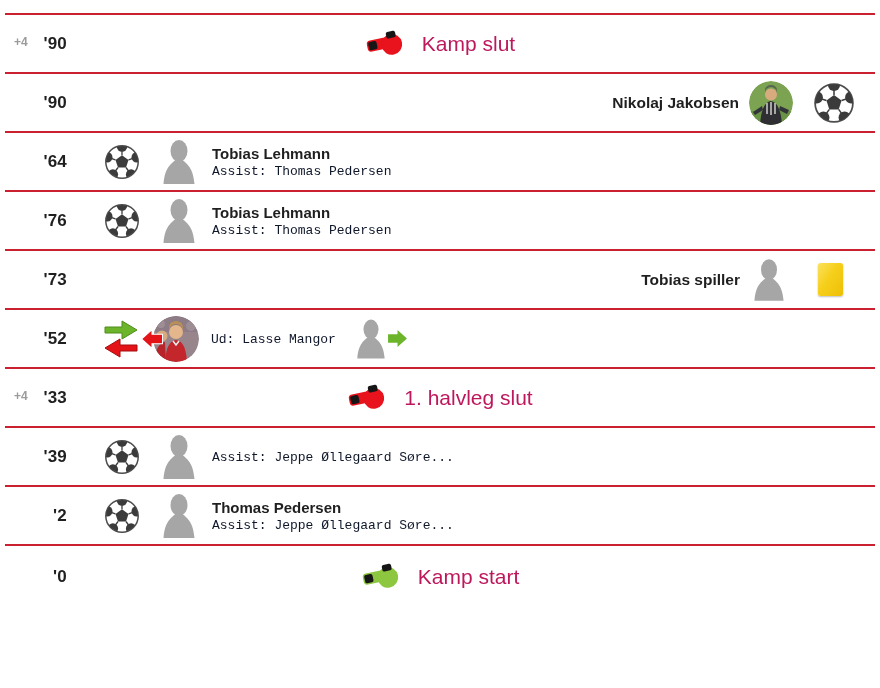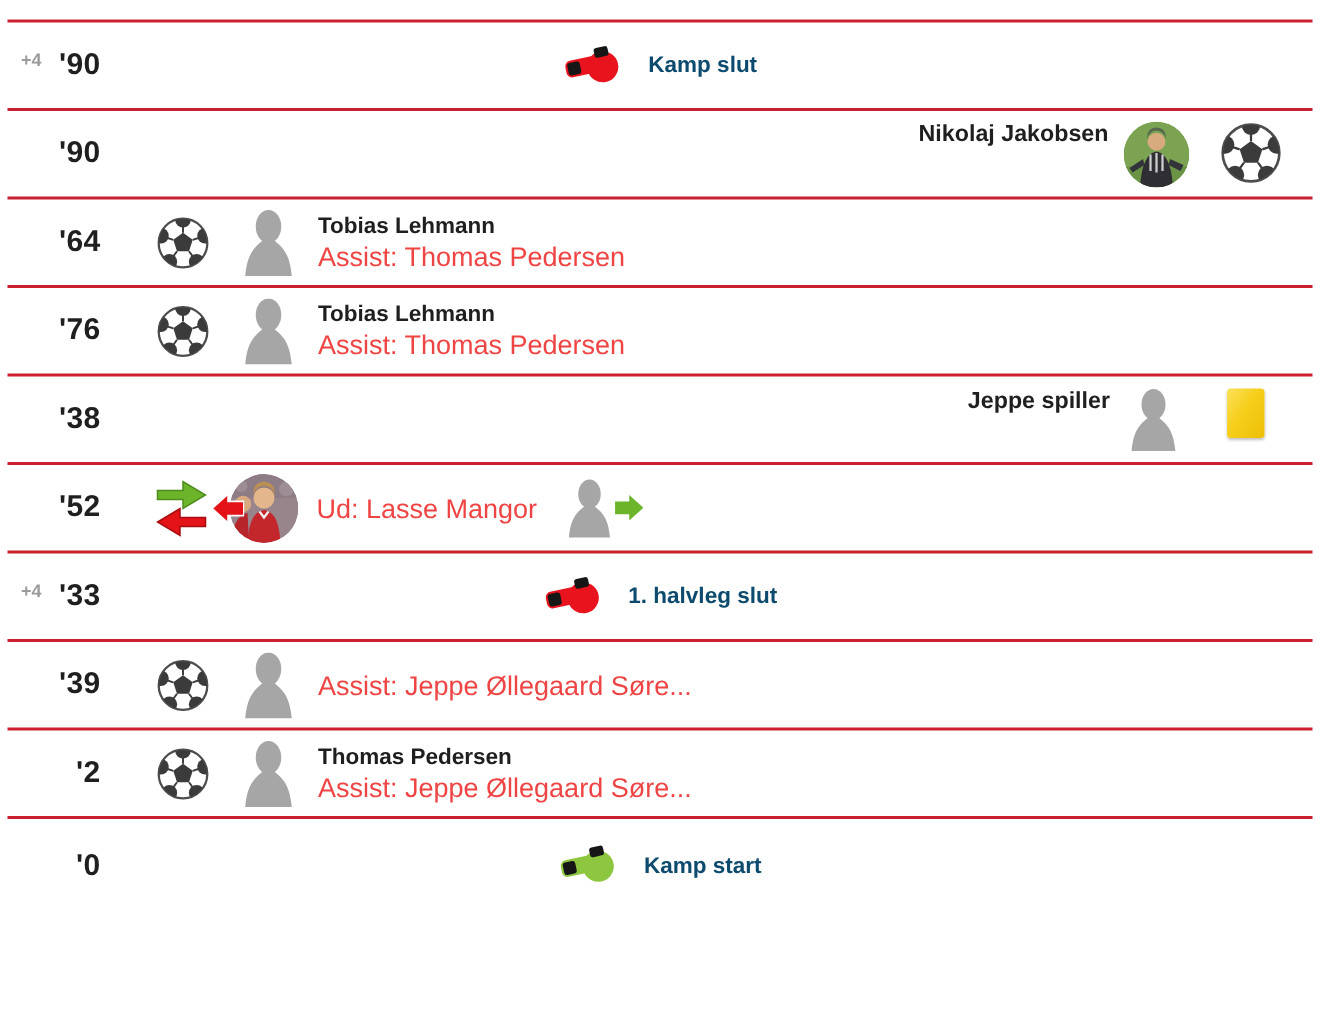--- a/index.html
+++ b/index.html
@@ -3,37 +3,37 @@
 <meta charset="utf-8">
 <style>
   * { margin:0; padding:0; box-sizing:border-box; }
   html,body { background:#fff; }
   body { font-family:"Liberation Sans","DejaVu Sans",sans-serif; color:#1f1f1f; }
   .timeline { width:880px; height:688px; padding-top:13px; background:#fff; overflow:hidden; }
   .row { height:59px; margin:0 5px; border-top:2px solid #cb2030; display:flex; align-items:center; position:relative; }
   .row-last { height:64px; }
 
   .minute-col { width:62px; flex:none; text-align:right; position:relative; }
-  .minute { font-size:20px; font-weight:bold; color:#1f1f1f; letter-spacing:.2px; }
+  .minute { font-size:17px; font-weight:bold; color:#1f1f1f; letter-spacing:.2px; }
   .extra { position:absolute; left:9px; top:1px; font-size:12px; font-weight:600; color:#9b9b9b; }
 
   
   .event-center { position:absolute; left:0; right:0; top:0; bottom:0;
                   display:flex; align-items:center; justify-content:center; gap:17px; }
-  .event-label { font-size:15px; font-weight:bold; color:#0c4a6e; }
+  .event-label { font-size:21px; font-weight:normal; color:#be185d; }
 
   
   .icon-ball { width:36px; height:36px; margin-left:37px; flex:none; }
   .icon-person { width:34px; height:44px; margin-left:22px; flex:none; color:#a6a6a6; }
   .nameblock { margin-left:16px; }
   .pname { font-size:15px; font-weight:bold; color:#1f1f1f; }
-  .assist { font-size:18px; color:#ef4444; margin-top:2px; }
+  .assist { font-size:13px; color:#0f172a; margin-top:2px;font-family:Liberation Mono, monospace; }
 
   
-  .event-right { margin-left:auto; display:flex; }
+  .event-right { margin-left:auto; display:flex; align-items:center; }
   .event-right .pname { font-size:15.5px; }
   .avatar { border-radius:50%; overflow:hidden; flex:none; }
   .avatar-44 { width:44px; height:44px; margin-left:10px; }
   .icon-ball-right { width:42px; height:42px; margin-left:20px; flex:none; }
   .pad-r-20 { padding-right:20px; }
   .pad-r-32 { padding-right:32px; }
   .icon-person-sm { width:32px; height:42px; margin-left:13px; flex:none; color:#a6a6a6; }
   .card-yellow { width:25px; height:33px; margin-left:33px; border-radius:2.5px; flex:none;
                  background:linear-gradient(125deg,#fbe15c 0%,#f6cf1b 45%,#edbf06 100%);
                  box-shadow:0 1px 2px rgba(0,0,0,.25); }
@@ -178,24 +178,24 @@
         <use href="#sym-person"></use>
       </svg>
     <div class="nameblock">
       <div class="pname">Tobias Lehmann</div>
       <div class="assist">Assist: Thomas Pedersen</div>
     </div>
   </div>
 
   <div class="row">
     <div class="minute-col">
-      <span class="minute">'38</span>
+      <span class="minute">'73</span>
     </div>
     <div class="event-right pad-r-32">
-      <span class="pname">Jeppe spiller</span>
+      <span class="pname">Tobias spiller</span>
       <svg class="icon-person-sm">
           <use href="#sym-person"></use>
         </svg>
       <div class="card-yellow"></div>
     </div>
   </div>
 
   <div class="row">
     <div class="minute-col">
       <span class="minute">'52</span>

